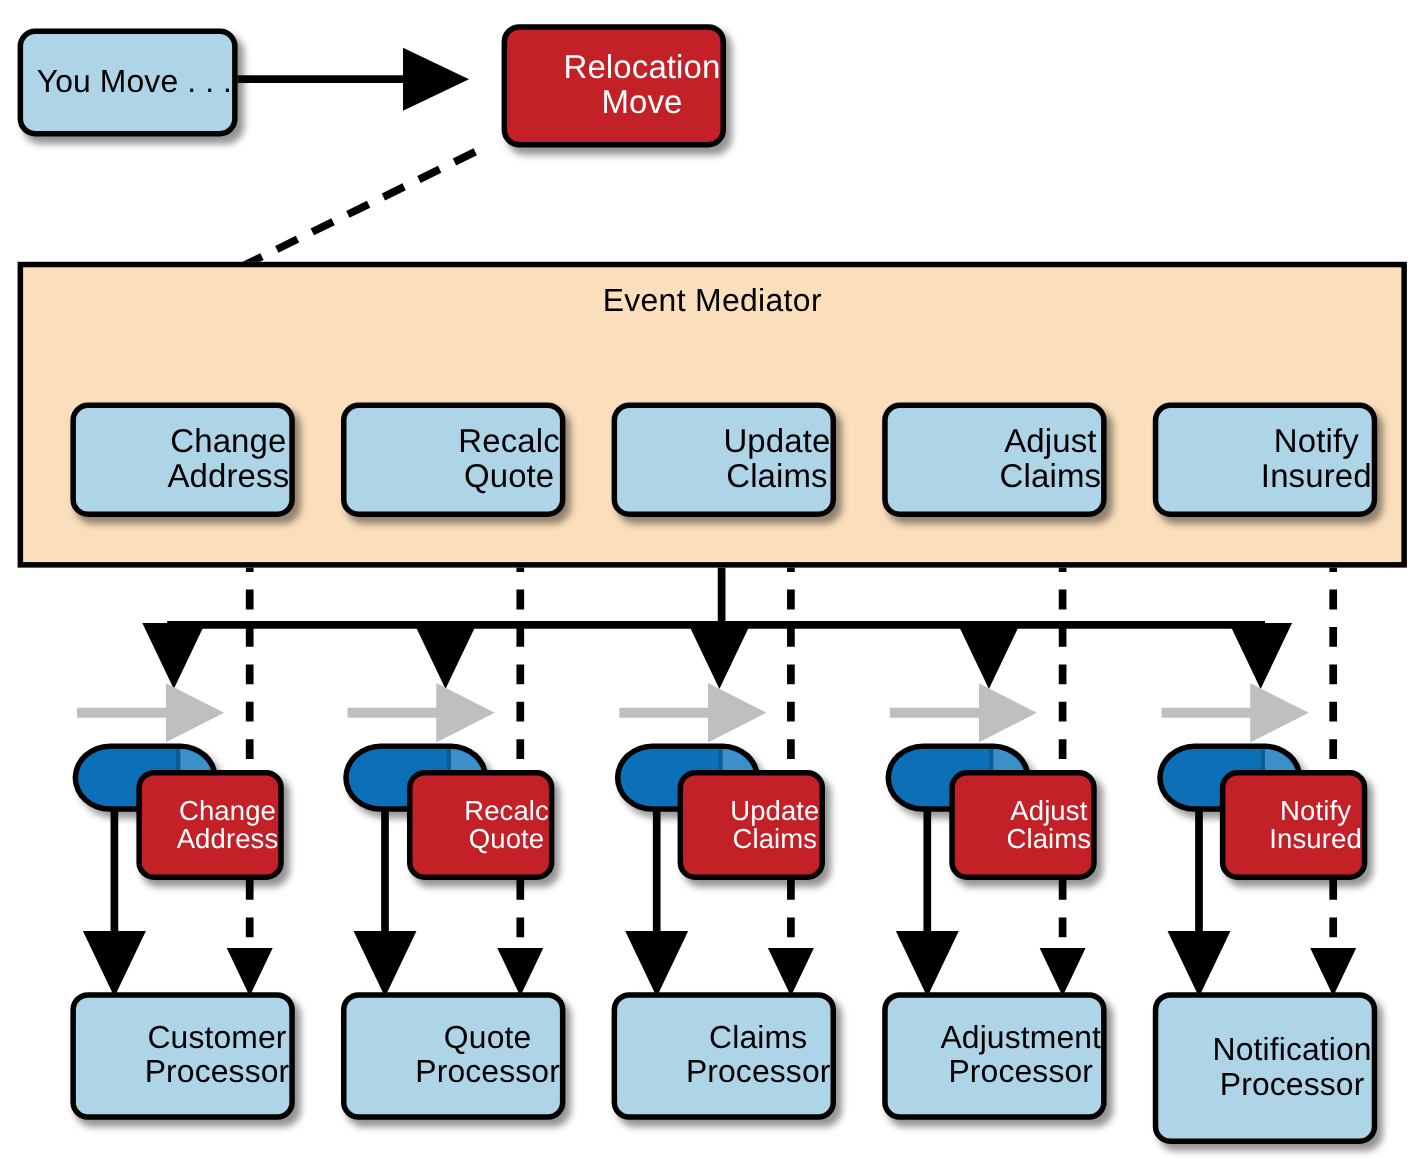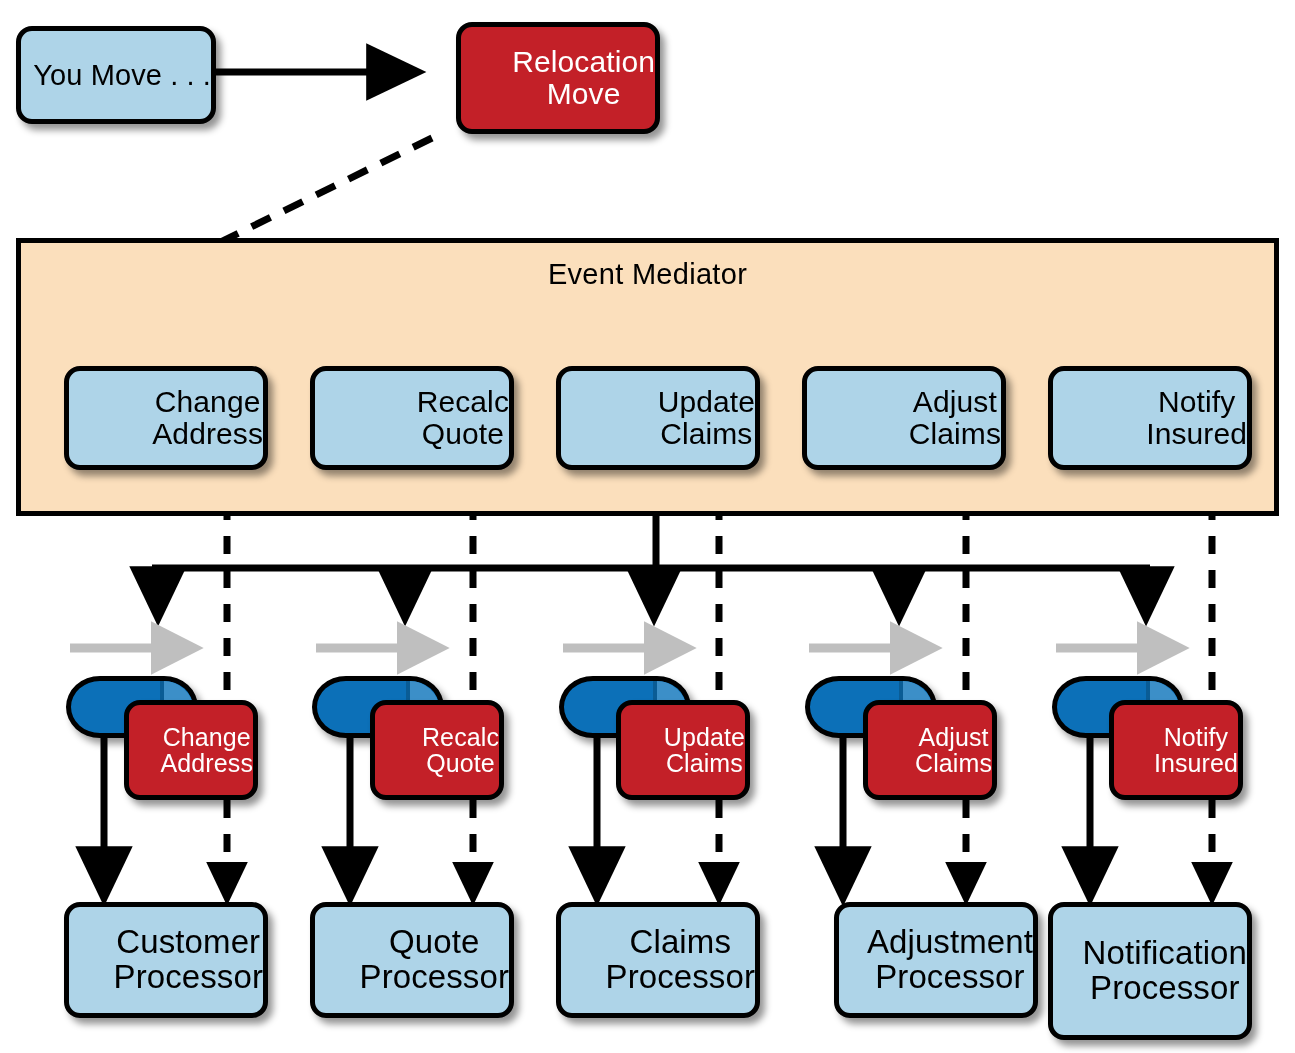--- a/index.html
+++ b/index.html
@@ -96,21 +96,21 @@
     height: 62px;
     border-radius: 0 34px 34px 0 / 0 31px 31px 0;
     background: #3C8FC8;
     border-left: 4px solid #0a5c95;
     box-sizing: border-box;
   }
 
   
   .fs-top  { font-size: 30px; }
   .fs-evt  { font-size: 25px; }
-  .fs-proc { font-size: 33px; }
+  .fs-proc { font-size: 29px; }
   .fs-mov  { font-size: 29px; }
 </style>
 </head>
 <body>
 
 <div id="stage">
 
   <svg class="layer" viewBox="0 0 1295 1053">
     <defs>
       <marker id="ah" markerWidth="9" markerHeight="9" refX="7.4" refY="4.5" orient="auto" markerUnits="strokeWidth">
@@ -324,21 +324,21 @@
       <span>Quote</span>
       <span>Processor</span>
     </span>
   </div>
   <div class="node blue-node fs-proc" style="left:556px; top:902px; width:204px; height:116px;">
     <span class="lbl">
       <span>Claims</span>
       <span>Processor</span>
     </span>
   </div>
-  <div class="node blue-node fs-proc" style="left:802px; top:902px; width:204px; height:116px;margin-left:32px;">
+  <div class="node blue-node fs-proc" style="left:802px; top:902px; width:204px; height:116px;">
     <span class="lbl">
       <span>Adjustment</span>
       <span>Processor</span>
     </span>
   </div>
   <div class="node blue-node fs-proc" style="left:1048px; top:902px; width:204px; height:138px;">
     <span class="lbl">
       <span>Notification</span>
       <span>Processor</span>
     </span>

